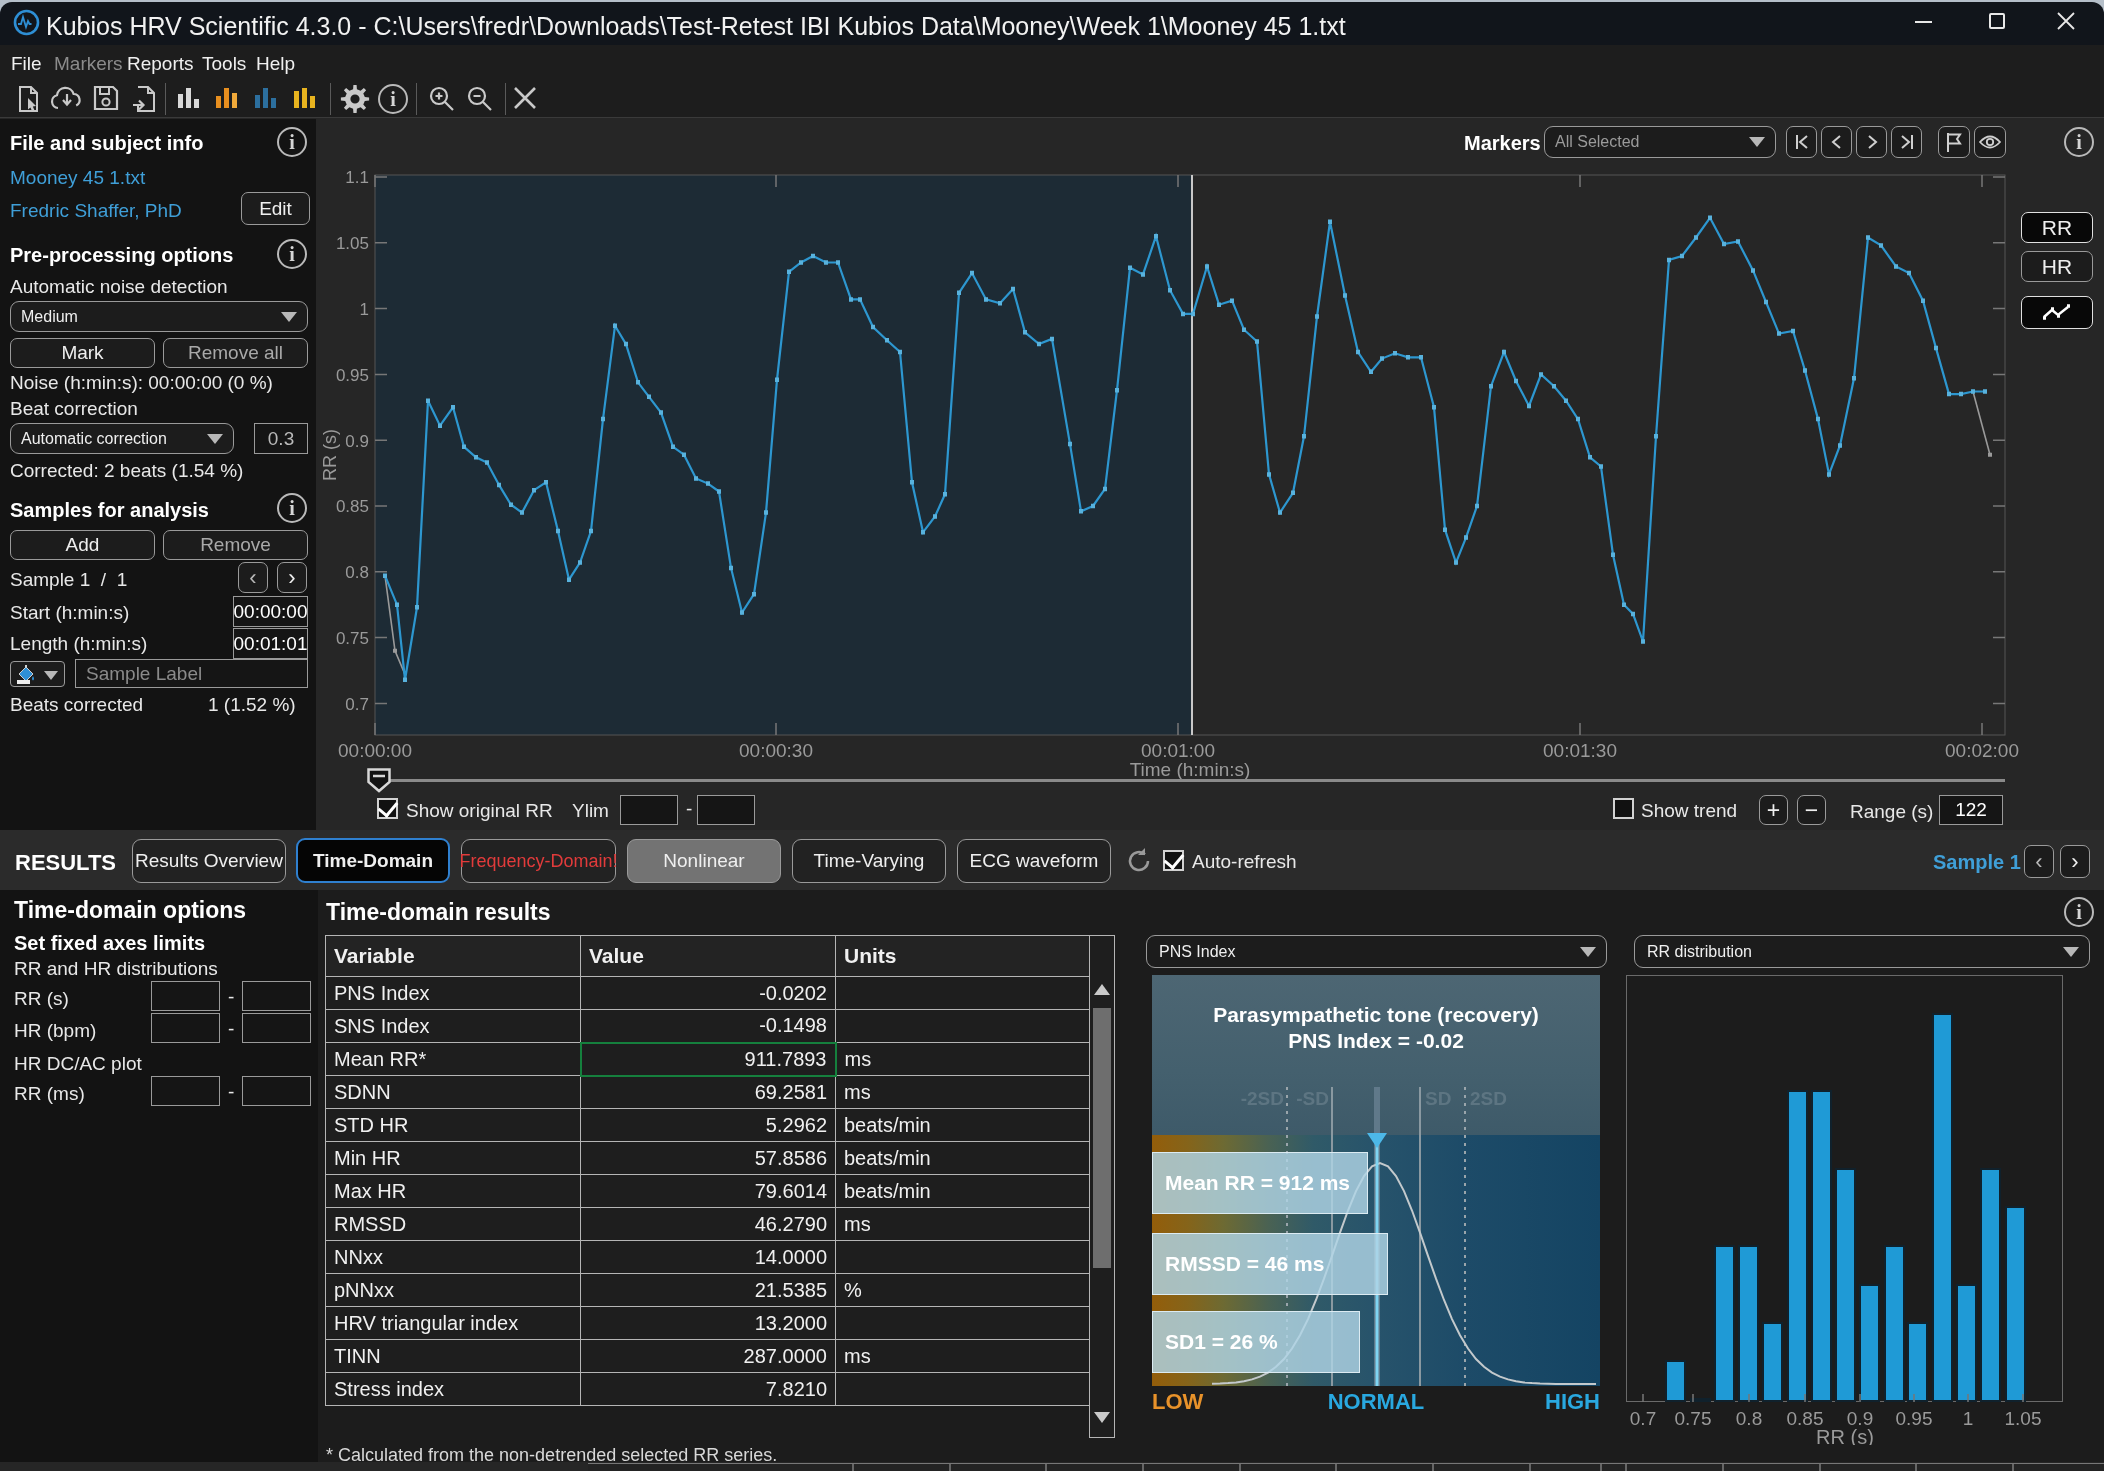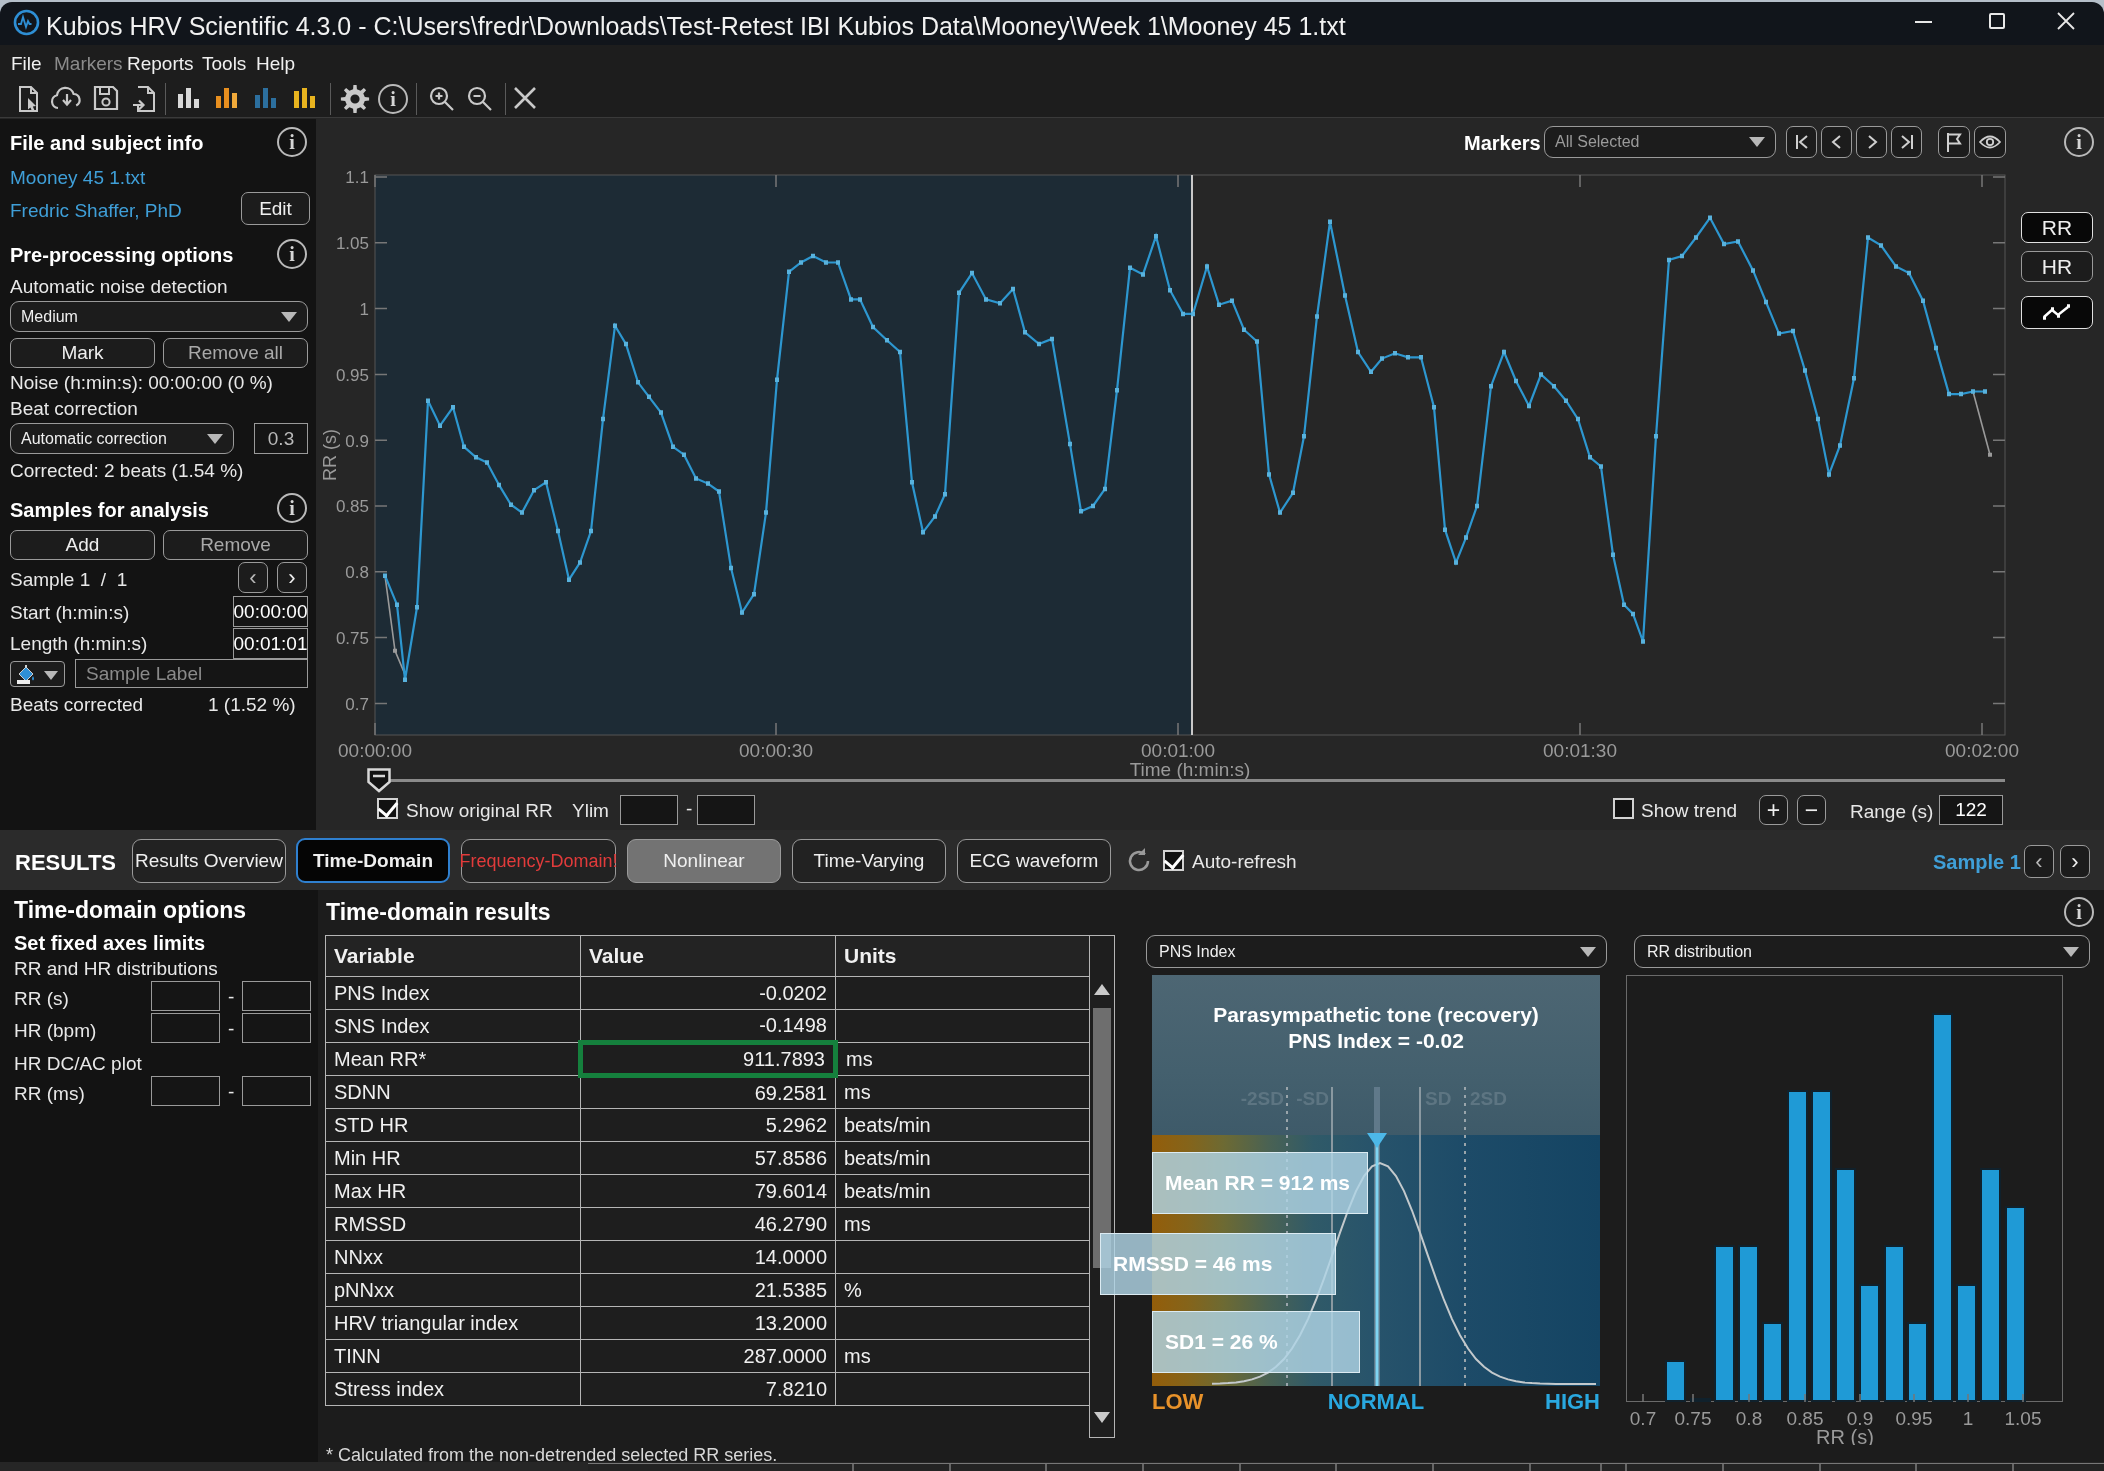--- a/index.html
+++ b/index.html
@@ -330,21 +330,21 @@
             <td style="border:1px solid #b5b5b5;text-align:right;padding-right:8px;">-0.0202</td>
             <td style="border:1px solid #b5b5b5;padding-left:8px;"></td>
           </tr>
       <tr style="height:33px;">
             <td style="border:1px solid #b5b5b5;padding-left:8px;">SNS Index</td>
             <td style="border:1px solid #b5b5b5;text-align:right;padding-right:8px;">-0.1498</td>
             <td style="border:1px solid #b5b5b5;padding-left:8px;"></td>
           </tr>
       <tr style="height:33px;">
             <td style="border:1px solid #b5b5b5;padding-left:8px;">Mean RR*</td>
-            <td style="border:5px solid #15803d;text-align:right;padding-right:8px;">911.7893</td>
+            <td style="border:2px solid #15803d;text-align:right;padding-right:8px;">911.7893</td>
             <td style="border:1px solid #b5b5b5;padding-left:8px;">ms</td>
           </tr>
       <tr style="height:33px;">
             <td style="border:1px solid #b5b5b5;padding-left:8px;">SDNN</td>
             <td style="border:1px solid #b5b5b5;text-align:right;padding-right:8px;">69.2581</td>
             <td style="border:1px solid #b5b5b5;padding-left:8px;">ms</td>
           </tr>
       <tr style="height:33px;">
             <td style="border:1px solid #b5b5b5;padding-left:8px;">STD HR</td>
             <td style="border:1px solid #b5b5b5;text-align:right;padding-right:8px;">5.2962</td>
@@ -422,21 +422,21 @@
       <polyline points="60,408.7 68,408.5 76,408.1 84,407.4 92,406.2 100,404.4 108,401.6 116,397.6 124,391.8 132,384.0 140,373.5 148,360.3 156,344.1 164,325.0 172,303.7 180,280.8 188,257.6 196,235.5 204,216.1 212,201.0 220,191.3 228,188.0 236,191.3 244,201.0 252,216.1 260,235.5 268,257.6 276,280.8 284,303.7 292,325.0 300,344.1 308,360.3 316,373.5 324,384.0 332,391.8 340,397.6 348,401.6 356,404.4 364,406.2 372,407.4 380,408.1 388,408.5 396,408.7 404,408.9 412,408.9 420,409.0 428,409.0 436,409.0 444,409.0" fill="none" stroke="#c3c9cc" stroke-width="2"></polyline>
 
       <path d="M225 165 V411" stroke="#7fd4f2" stroke-width="3"></path>
       <path d="M215 158 h20 l-10 15 z" fill="#4db8e8"></path>
     </svg>
 
     <div class="abs" style="left:1152px;top:1003px;width:448px;text-align:center;font-size:21px;font-weight:bold;color:#fff;">Parasympathetic tone (recovery)</div>
     <div class="abs" style="left:1152px;top:1029px;width:448px;text-align:center;font-size:21px;font-weight:bold;color:#fff;">PNS Index = -0.02</div>
 
     <div class="abs" style="left:1152px;top:1152px;width:216px;height:62px;background:rgba(176,212,229,0.82);border:1px solid #dcebf2;display:flex;align-items:center;padding-left:12px;font-size:21px;font-weight:bold;color:#fff;">Mean RR = 912 ms</div>
-    <div class="abs" style="left:1100px;top:1233px;width:236px;height:62px;background:rgba(176,212,229,0.82);border:1px solid #dcebf2;display:flex;align-items:center;padding-left:12px;font-size:21px;font-weight:bold;color:#fff;">RMSSD = 46 ms</div>
+    <div class="abs" style="left:1152px;top:1233px;width:236px;height:62px;background:rgba(176,212,229,0.82);border:1px solid #dcebf2;display:flex;align-items:center;padding-left:12px;font-size:21px;font-weight:bold;color:#fff;">RMSSD = 46 ms</div>
     <div class="abs" style="left:1152px;top:1311px;width:208px;height:62px;background:rgba(176,212,229,0.82);border:1px solid #dcebf2;display:flex;align-items:center;padding-left:12px;font-size:21px;font-weight:bold;color:#fff;">SD1 = 26 %</div>
 
     <div class="abs" style="left:1152px;top:1389px;font-size:22px;font-weight:bold;color:#e8922a;">LOW</div>
     <div class="abs" style="left:1152px;top:1389px;width:448px;text-align:center;font-size:22px;font-weight:bold;color:#29a8e0;">NORMAL</div>
     <div class="abs" style="left:1530px;top:1389px;width:70px;text-align:right;font-size:22px;font-weight:bold;color:#29a8e0;">HIGH</div>
   </div>
   <div id="rrdist">
     <div class="ddl" style="left:1634px;top:935px;width:456px;height:33px;padding-left:12px;">RR distribution<span class="arr"></span></div>
     <svg class="abs" style="left:1626px;top:975px;" width="464" height="470" viewBox="0 0 464 470">
       <rect x="0.5" y="0.5" width="436" height="426" fill="none" stroke="#6a6a6a"></rect>

